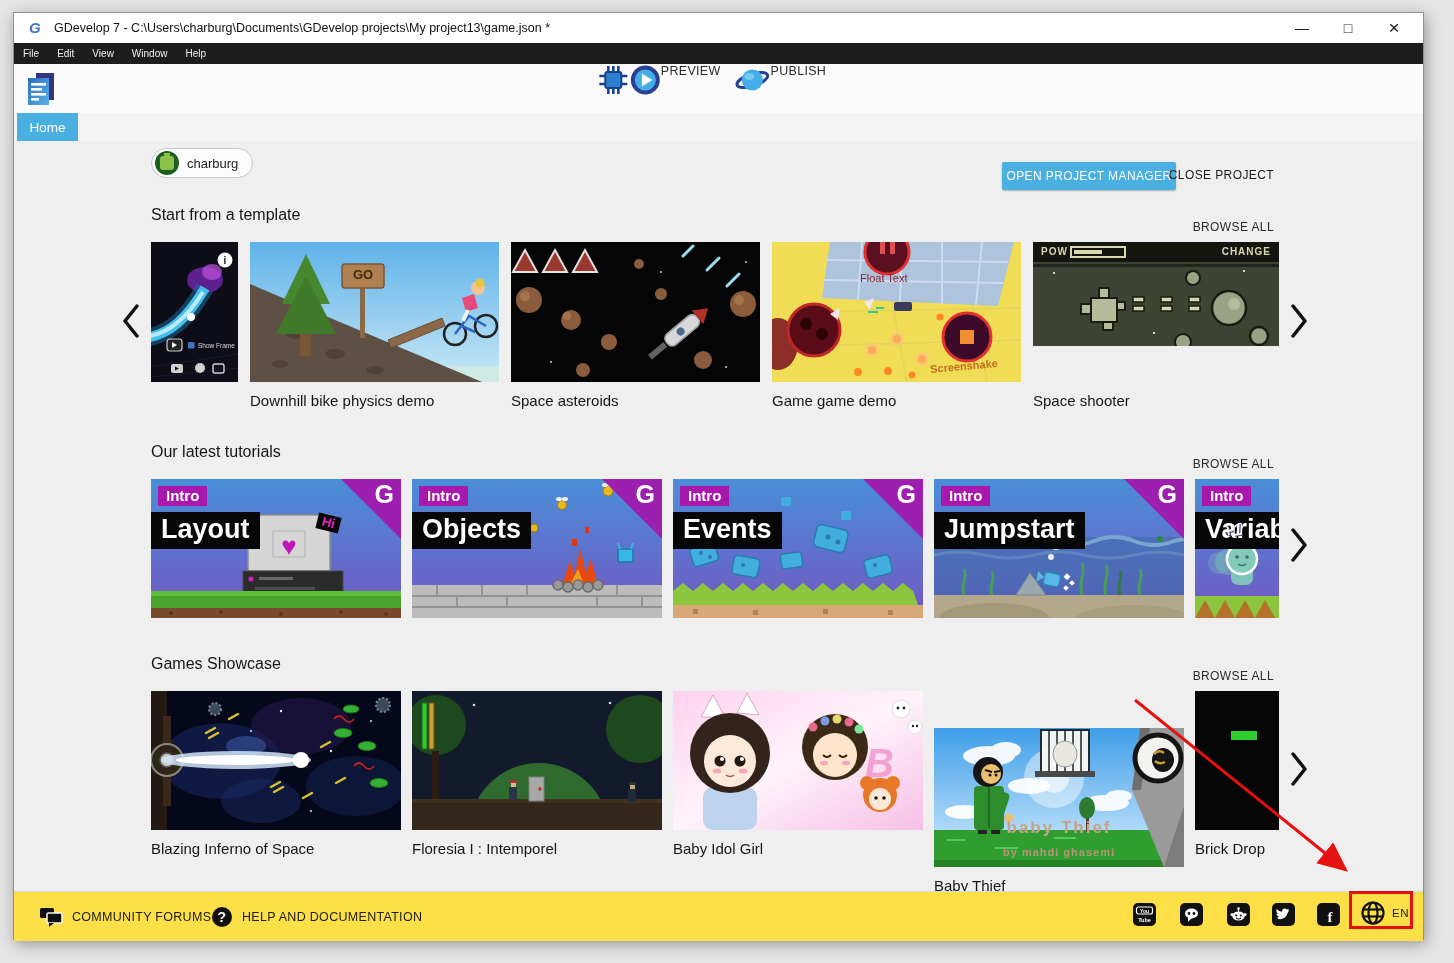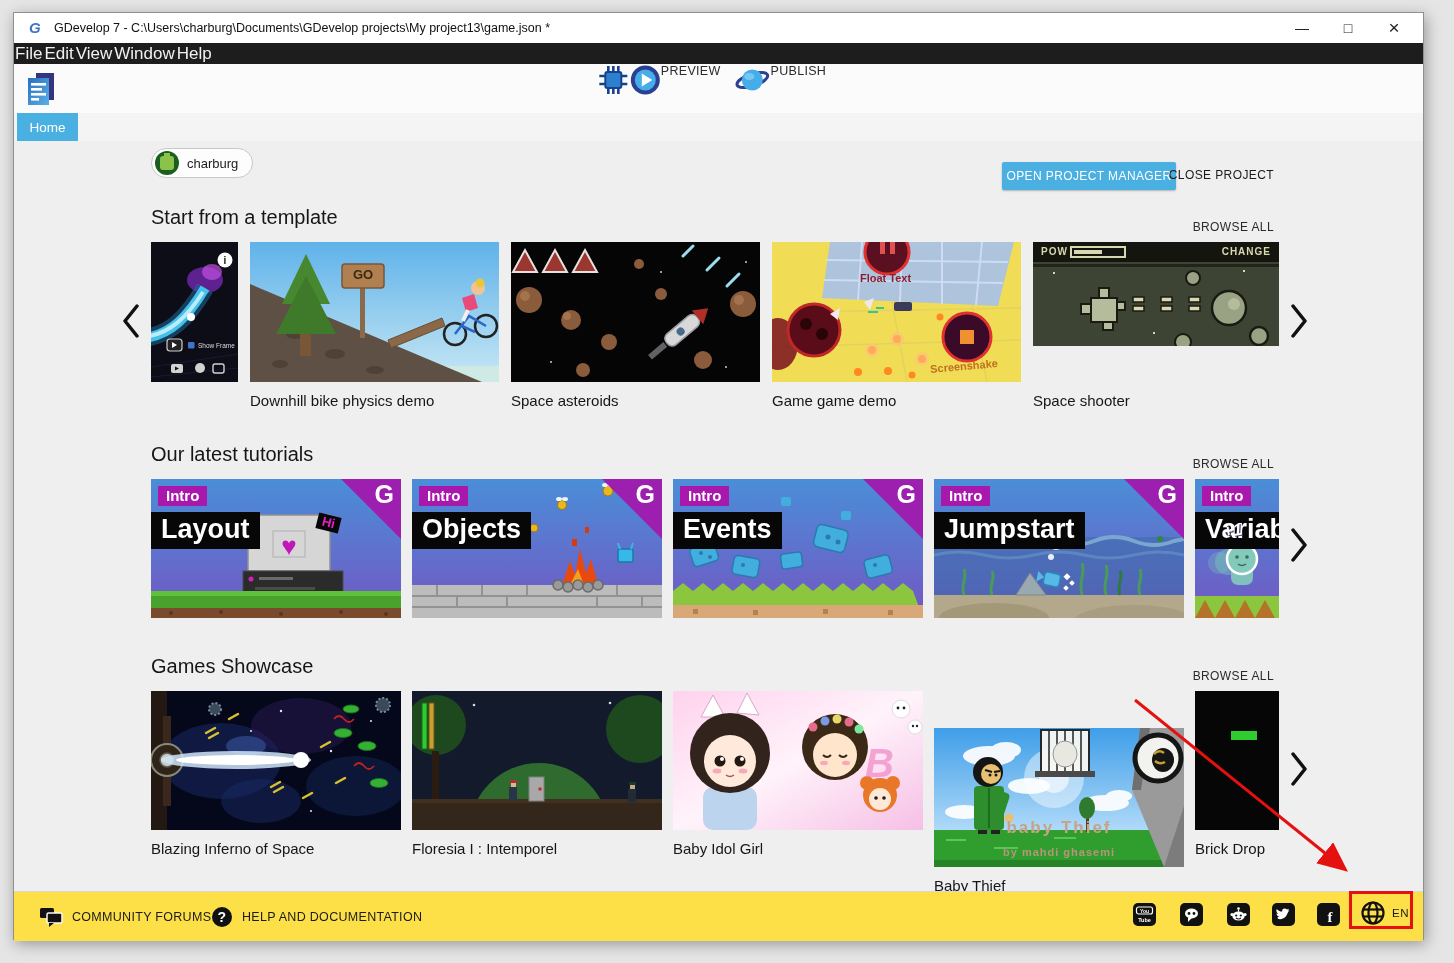--- a/index.html
+++ b/index.html
@@ -14,21 +14,21 @@
   .title-text { position:absolute; left:40px; top:8px; font-size:12.5px; color:#111; white-space:nowrap; }
   .tb-logo { position:absolute; left:14px; top:6px; }
   .winctls { position:absolute; right:6px; top:0; height:30px; display:flex; }
   .winctl { width:46px; height:30px; display:flex; align-items:center; justify-content:center;
             font-size:14px; color:#222; cursor:default; }
   .winctl.close { font-size:19px; }
 
   
   .menubar { position:absolute; left:0; top:30px; width:100%; height:21px; background:#1d1d1d;
              display:flex; align-items:center; }
-  .menu-item { color:#f0f0f0; font-size:17px; padding:0 1px; height:21px; line-height:21px; }
+  .menu-item { color:#f0f0f0; font-size:10px; padding:0 9px; height:21px; line-height:21px; }
 
   
   .toolbar { position:absolute; left:0; top:51px; width:100%; height:49px; background:#fbfbfb; }
   .toolbar-center { position:absolute; left:50%; top:0; height:49px; transform:translateX(-50%);
                     display:flex; align-items:flex-start; }
   .tool-label { font-size:12.5px; color:#2b2b2b; letter-spacing:.3px; margin-right:14px; }
 
   
   .tabrow { position:absolute; left:0; top:100px; width:100%; height:28px; background:#f4f4f4; }
   .tab-home { position:absolute; left:3px; top:0; width:61px; height:28px; background:#4ab0e2;
@@ -45,21 +45,21 @@
                     background:#8bc34a; border-radius:3px; }
   .avatar::after { content:""; position:absolute; left:9px; top:2px; width:6px; height:4px; background:#8bc34a; }
   .chip-name { font-size:13px; color:#1b1b1b; }
 
   .btn-opm { position:absolute; left:988px; top:21px; width:174px; height:28px; background:#4ab0e2;
              color:#fff; border:none; font-size:12px; letter-spacing:.4px; border-radius:2px;
              box-shadow:0 1px 2px rgba(0,0,0,.25); font-family:inherit; }
   .btn-close-project { position:absolute; right:149px; top:27px; background:none; border:none;
              font-size:12px; color:#1b1b1b; letter-spacing:.4px; font-family:inherit; }
 
-  .h-section { position:absolute; left:137px; font-size:20px; font-weight:400; color:#161616; }
+  .h-section { position:absolute; left:137px; font-size:16px; font-weight:400; color:#161616; }
   .browse-all { position:absolute; right:149px; font-size:12px; color:#2a2a2a; letter-spacing:.4px; background:none; border:none; font-family:inherit; }
 
   .row { position:absolute; left:0; width:100%; }
   .card { position:absolute; top:0; }
   .thumb { position:relative; overflow:hidden; background:#000; width:100%; }
   .thumb svg { position:absolute; left:0; top:0; }
   .caption { position:absolute; left:0; font-size:15px; color:#161616; white-space:nowrap; }
   .t-cap { top:150px; } .s-cap { top:149px; }
 
   .chev { position:absolute; width:26px; height:36px; background:none; border:none; padding:0; display:flex; align-items:center; justify-content:center; }
@@ -352,21 +352,21 @@
                 <circle cx="100" cy="108" r="7"></circle>
                 <circle cx="125" cy="97" r="7"></circle>
                 <circle cx="150" cy="117" r="7"></circle>
               </g>
             <rect x="122" y="60" width="18" height="9" rx="2" fill="#3a3a5a"></rect>
             <g stroke="#30c890" stroke-width="2">
                 <line x1="104" y1="66" x2="112" y2="66"></line>
                 <line x1="96" y1="70" x2="106" y2="70"></line>
               </g>
           </svg>
-          <span class="art-label" style="left:88px;top:30px;font-size:11px;font-weight:bold;color:#8a2030;">Float Text</span>
+          <span class="art-label" style="left:88px;top:30px;font-size:11px;font-weight:normal;color:#8a2030;">Float Text</span>
           <span class="art-label" style="left:12px;top:112px;font-size:11px;color:#55554a;margin-top:40px;">Everything</span>
           <span class="art-label" style="left:158px;top:118px;font-size:11px;font-weight:bold;color:#c07020;transform:rotate(-5deg);">Screenshake</span>
         </div>
         <span class="caption t-cap">Game game demo</span>
       </div>
 
       <div class="card" style="left:1019px;width:246px;">
         <div class="thumb" style="height:104px;">
           <svg width="246" height="140" viewBox="0 0 246 140">
             <rect width="246" height="140" fill="#3d4434"></rect>

